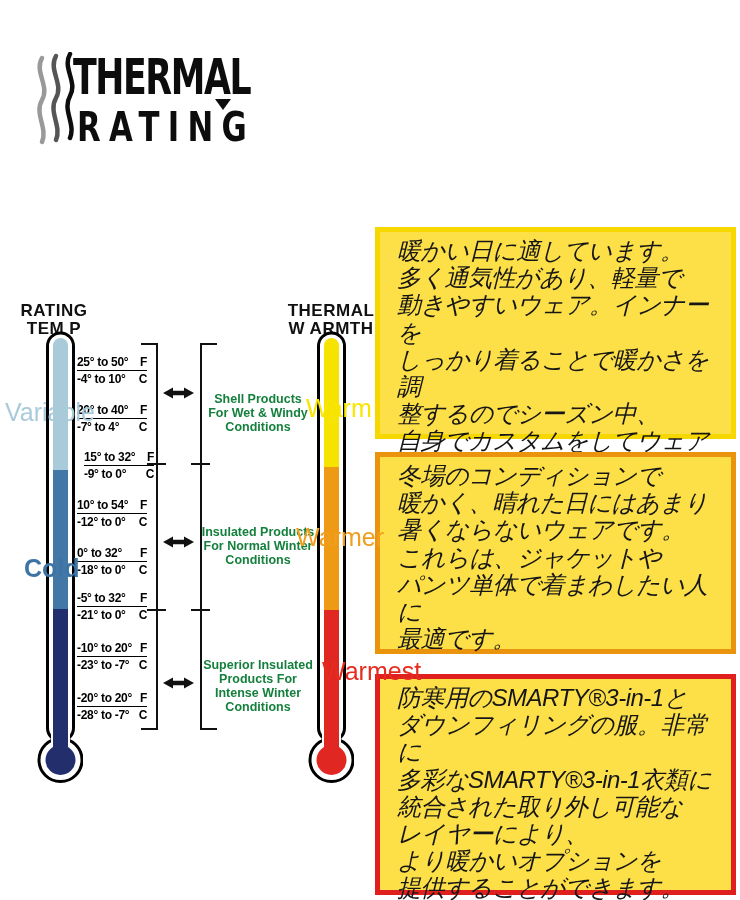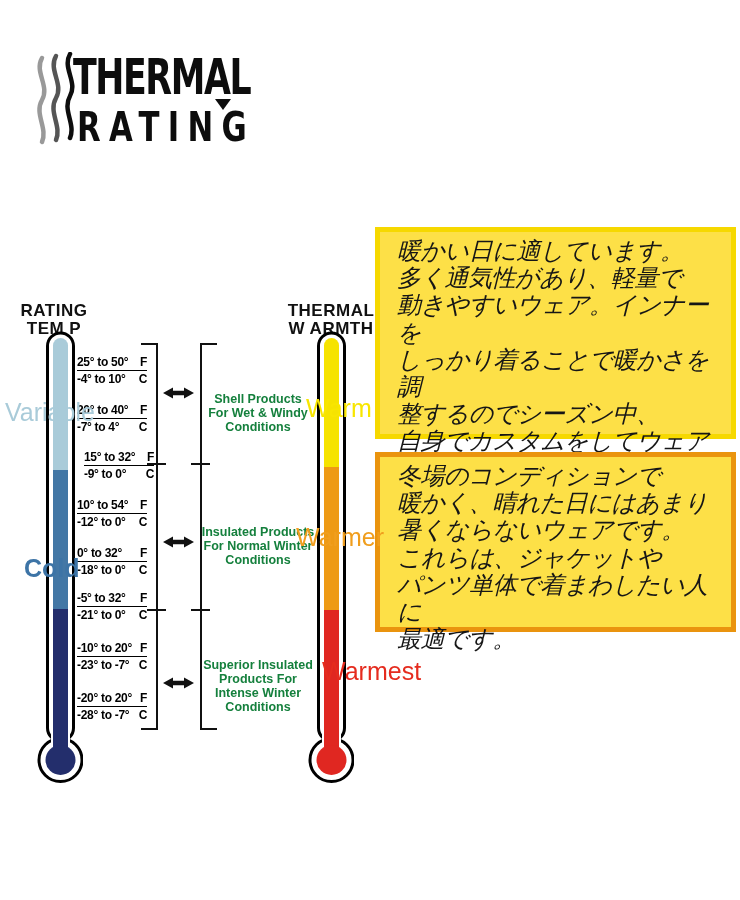--- a/index.html
+++ b/index.html
@@ -201,20 +201,27 @@
 Intense Winter
 Conditions</div>
 
   <div class="box" style="top: 227px; height: 212px; border-color: rgb(246, 216, 0);">暖かい日に適しています。
 多く通気性があり、軽量で
 動きやすいウェア。インナーを
 しっかり着ることで暖かさを調
 整するのでシーズン中、
 自身でカスタムをしてウェアを
 構成することができます。</div>
-  <div class="box" style="top: 452px; height: 180px; border-color: rgb(234, 148, 14);">冬場のコンディションで
+  <div class="box" style="top: 452px; height: 202px; border-color: rgb(234, 148, 14);">冬場のコンディションで
 暖かく、晴れた日にはあまり
 暑くならないウェアです。
 これらは、ジャケットや
 パンツ単体で着まわしたい人に
 最適です。</div>
+  <div class="box" style="top: 674px; height: 221px; border-color: rgb(224, 31, 31);">防寒用のSMARTY®3-in-1と
+ダウンフィリングの服。非常に
+多彩なSMARTY®3-in-1衣類に
+統合された取り外し可能な
+レイヤーにより、
+より暖かいオプションを
+提供することができます。</div>
 
 </div>
 
 </body></html>

